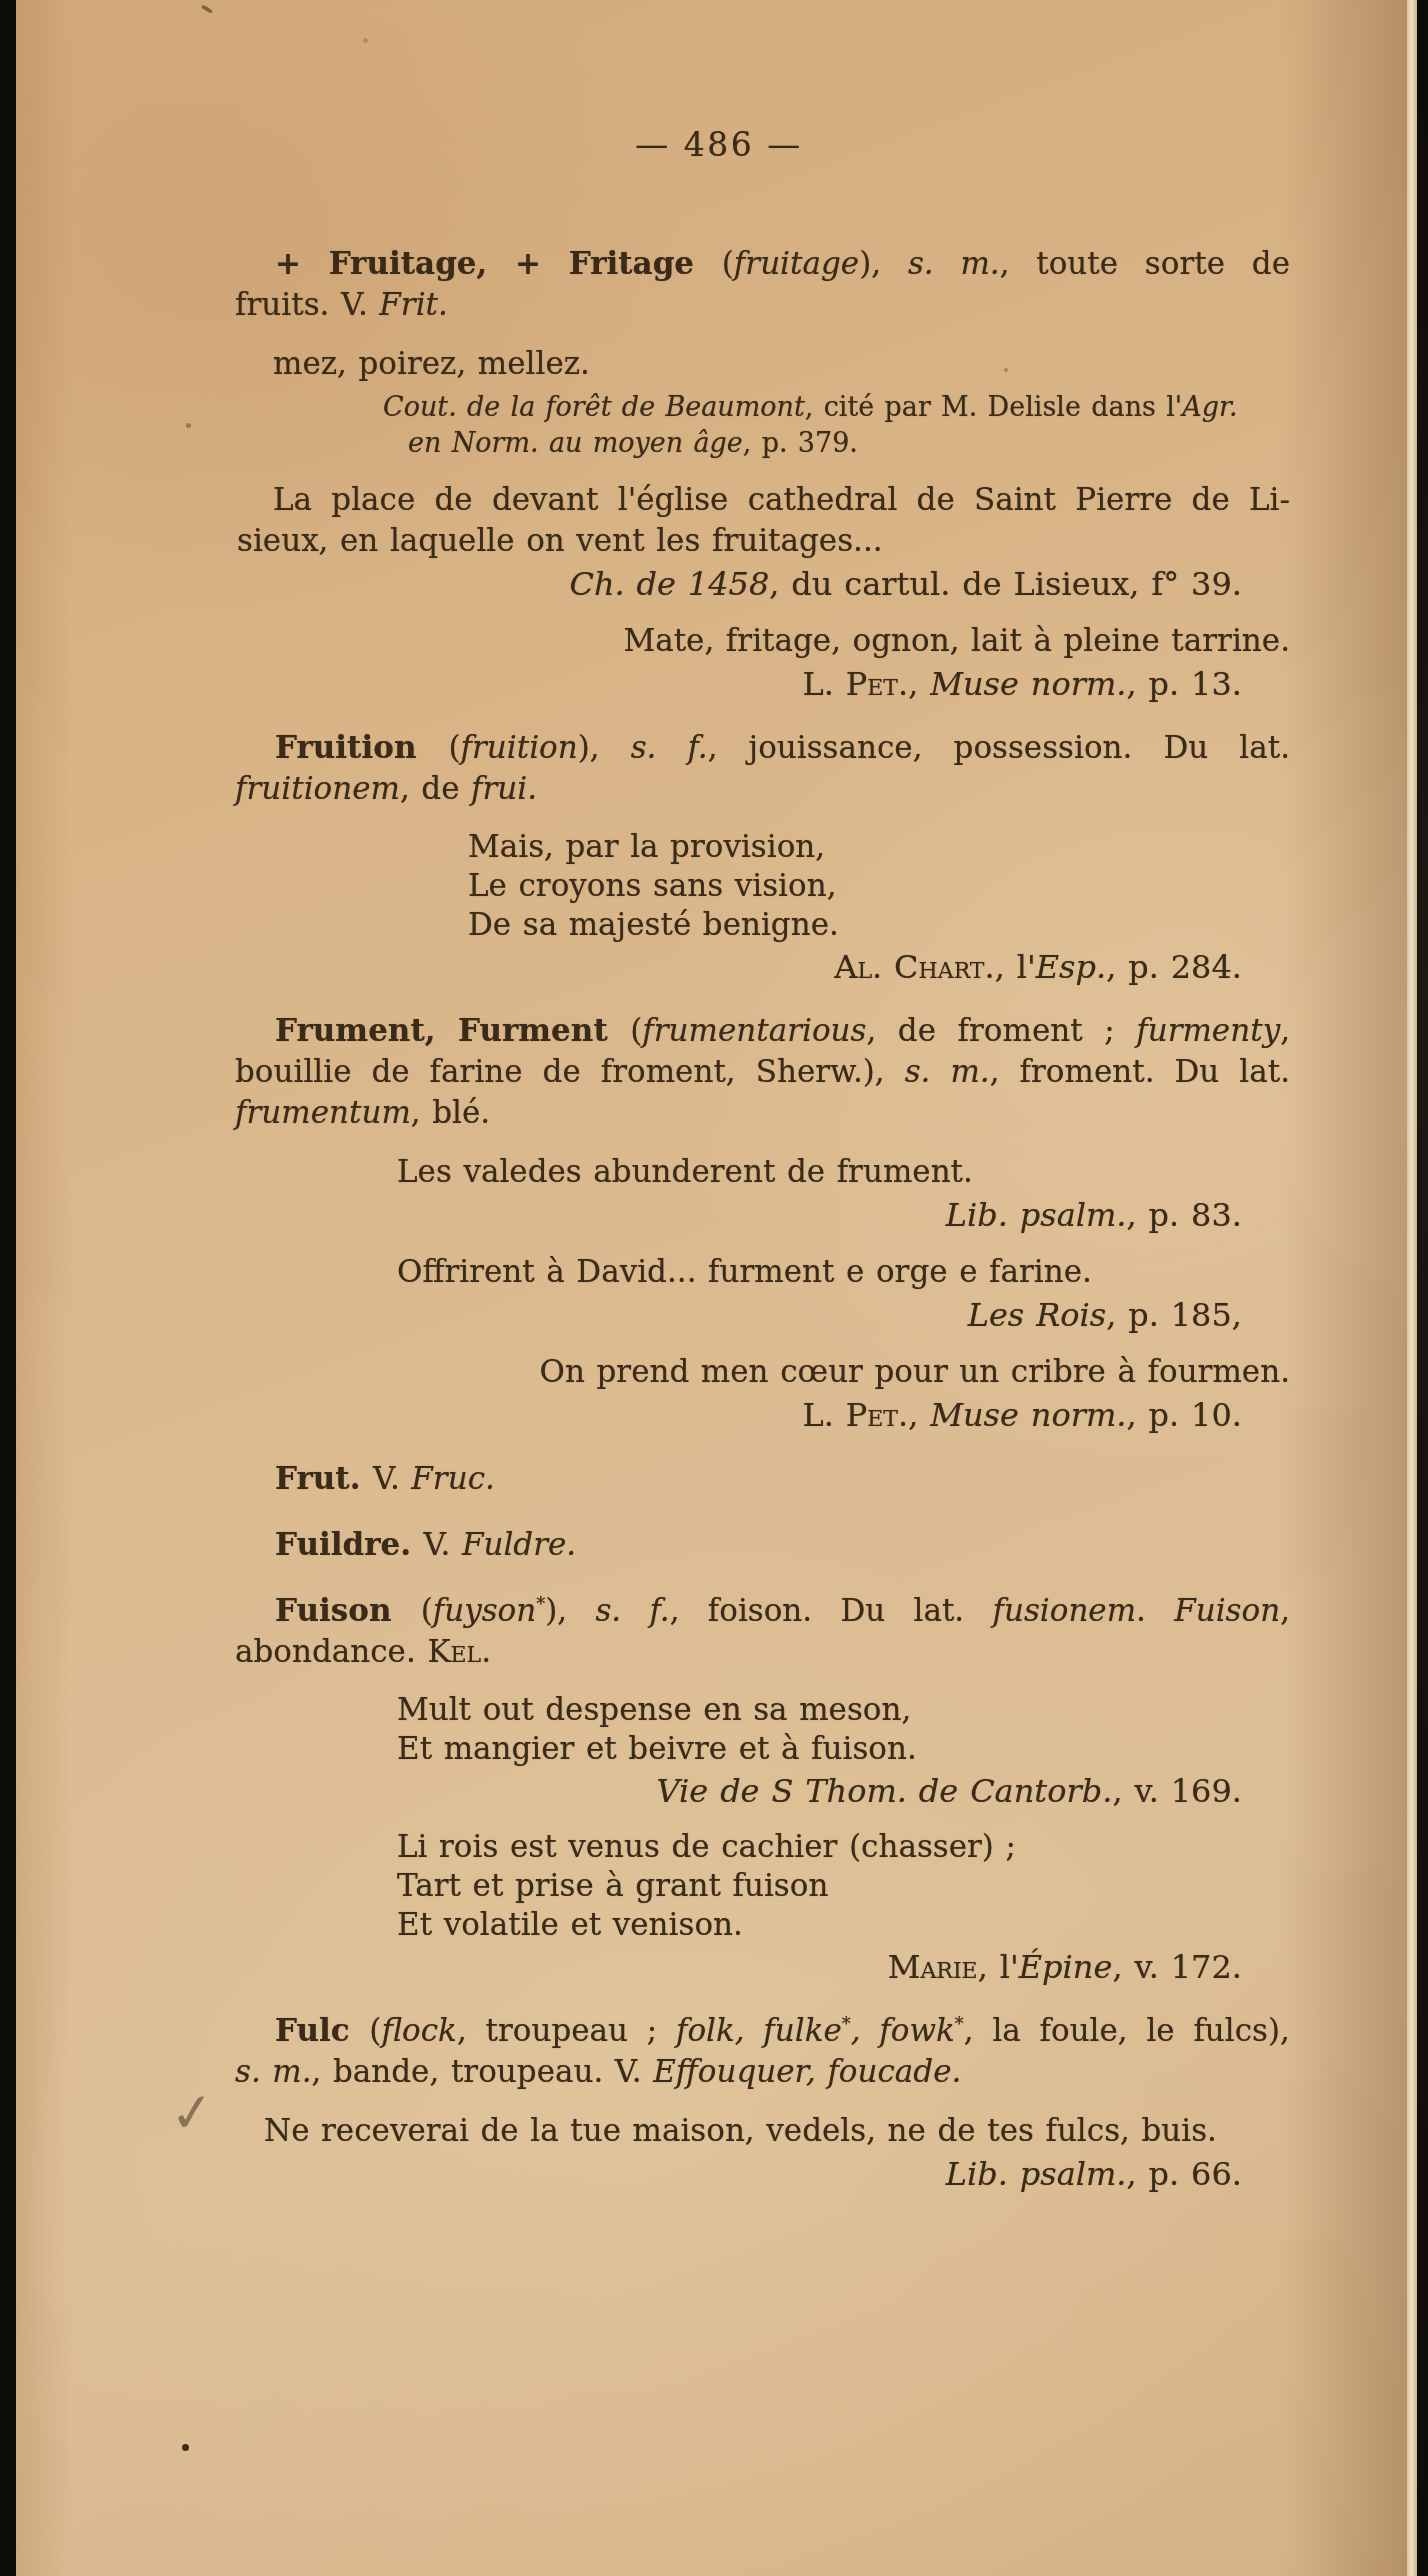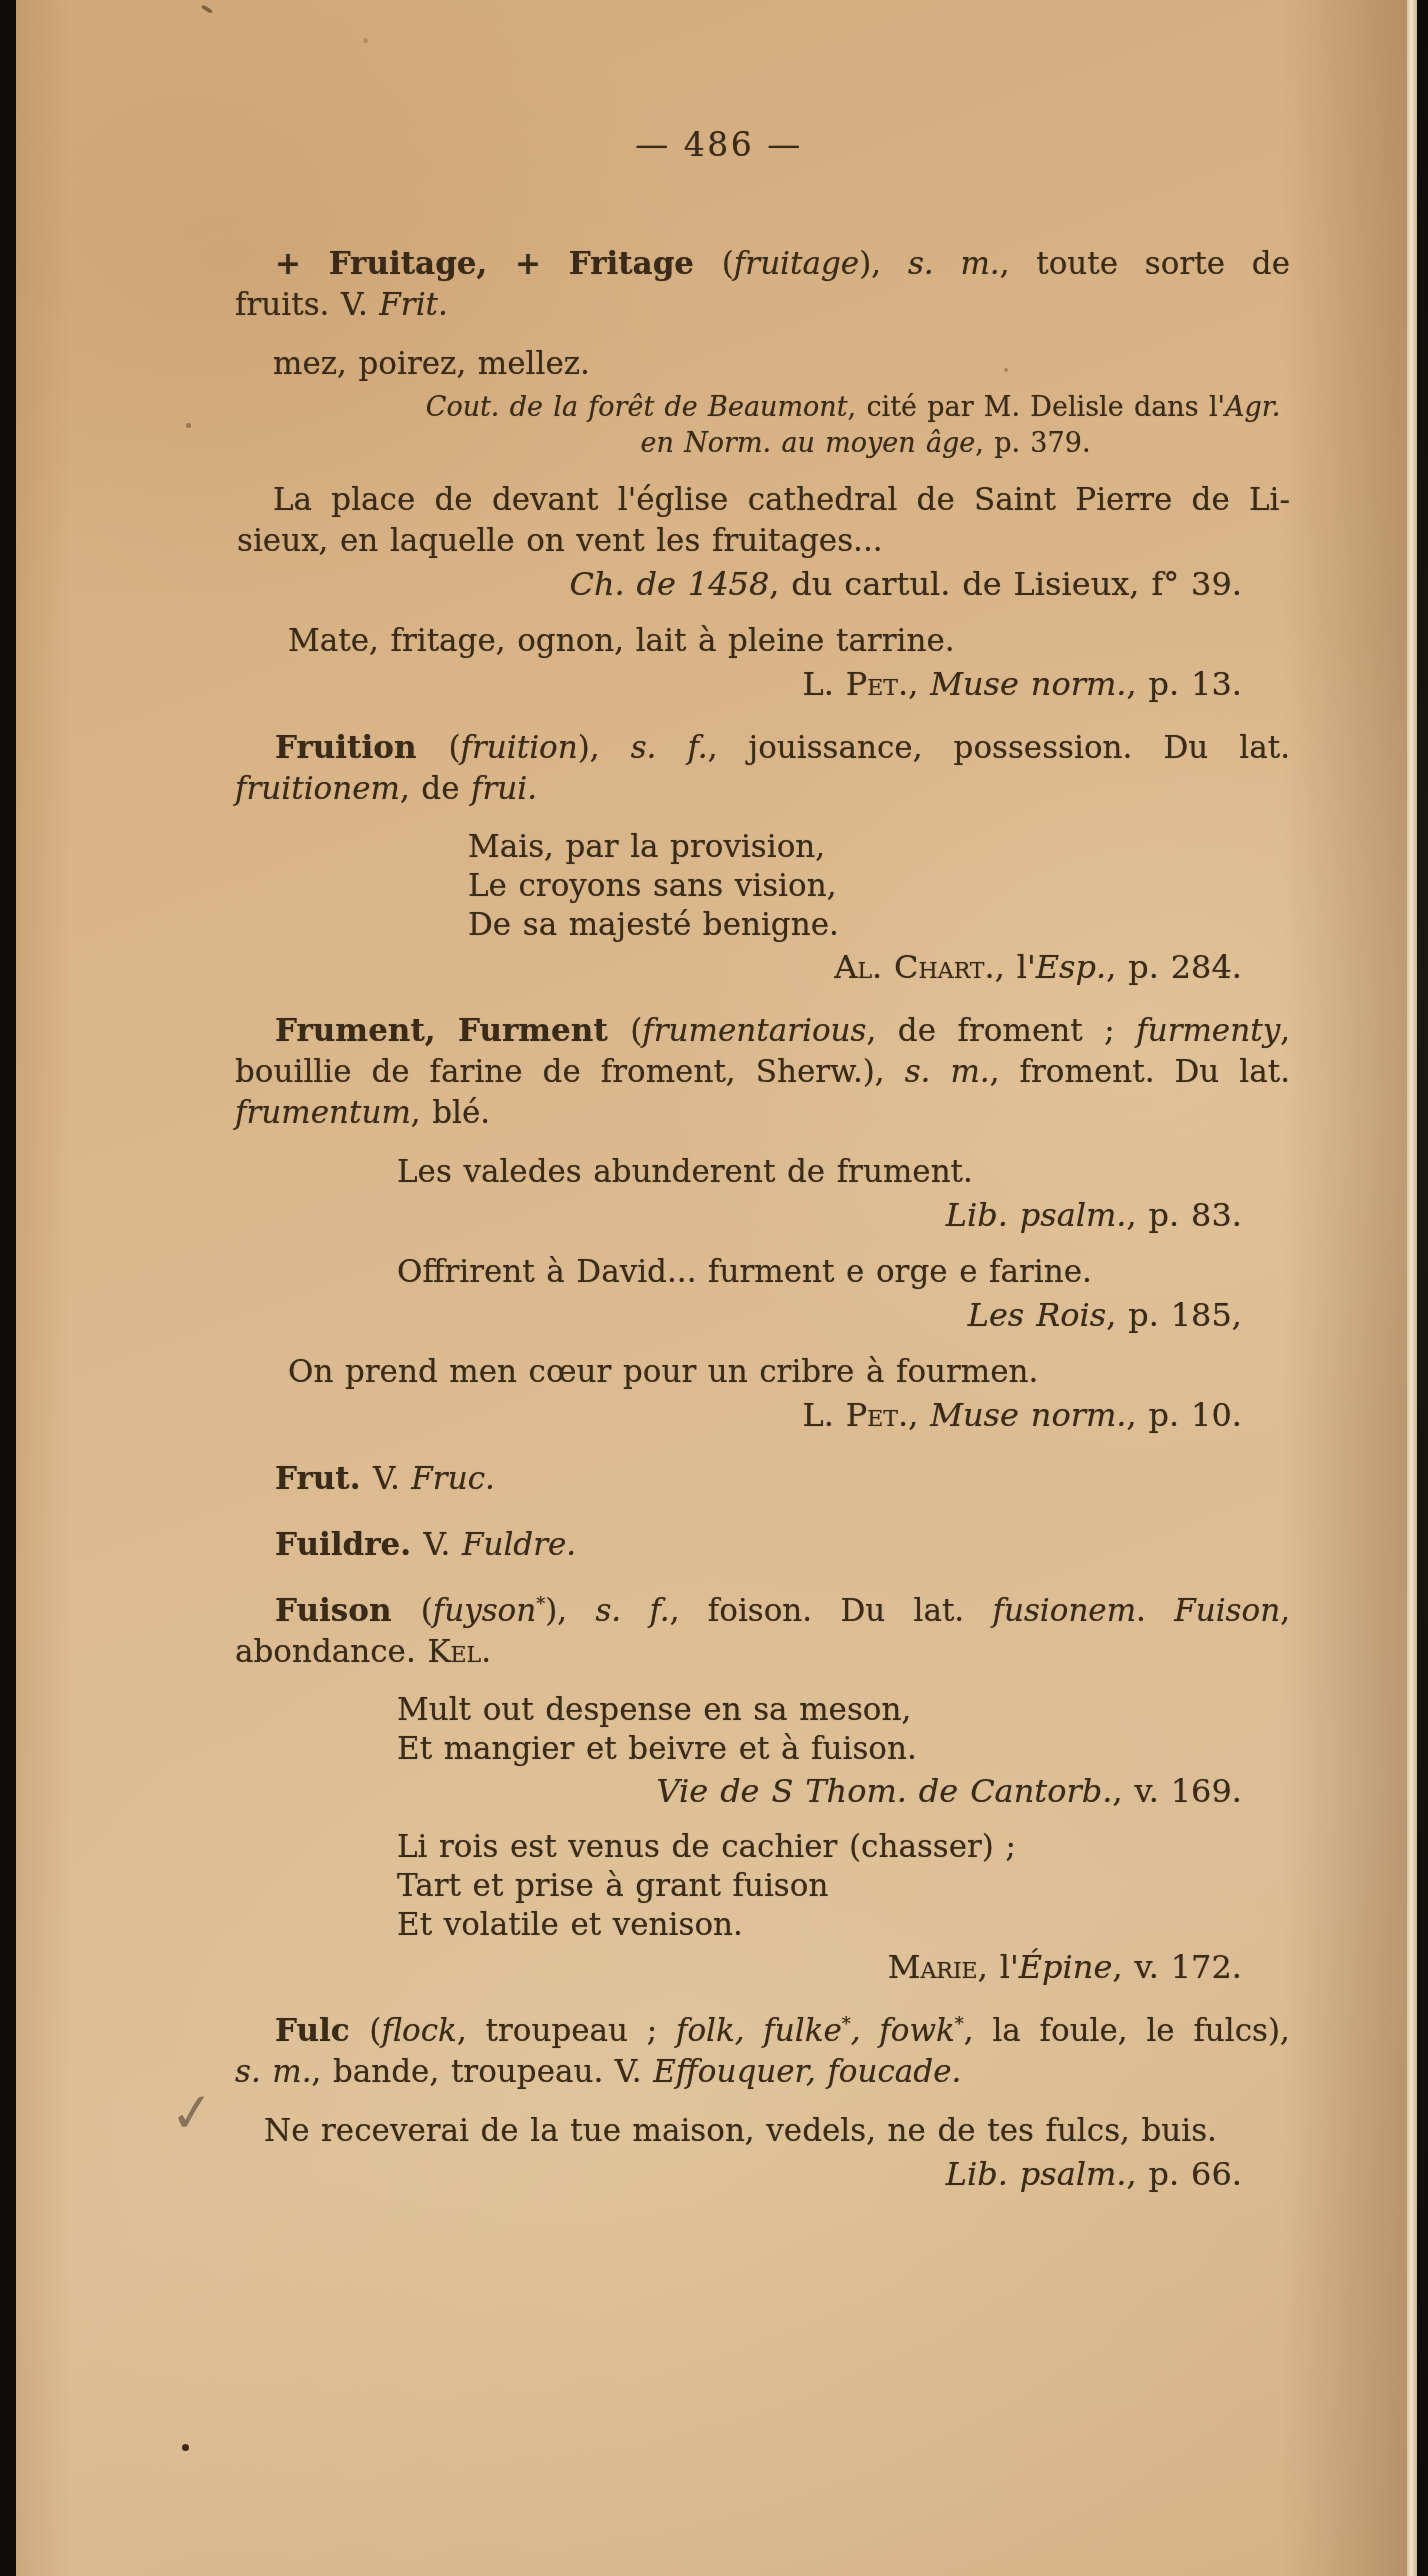--- a/index.html
+++ b/index.html
@@ -42,37 +42,37 @@
   .ln.j { text-align: justify; text-align-last: justify; }
   .block { margin-right: 132px; text-shadow: 0 0 1px rgba(58,42,23,.5); }
   .text > .block:first-child { margin-top: 78px; }
 
   .entry { margin-left: 219px; margin-top: 25px; font-size: 31px; line-height: 41px; }
   .entry .ln:first-child { text-indent: 40px; }
 
   .quote { margin-top: 18px; font-size: 31px; line-height: 41px; }
   .q-a { margin-left: 221px; }
   .q-a .ln:first-child { text-indent: 36px; }
-  .q-b { margin-left: 272px; }
+  .q-b { margin-left: 272px; text-align: right; }
   .q-c { margin-left: 381px; }
   .q-d { margin-left: 248px; }
 
   .verse { margin-top: 18px; font-size: 31px; line-height: 39px; }
   .v-a { margin-left: 452px; }
   .v-b { margin-left: 381px; }
 
   .citation {
     margin-top: 5px; margin-right: 180px;
     font-size: 32px; line-height: 36px;
     text-align: right;
   }
   .cit-block {
     margin-top: 5px; margin-left: 367px; margin-right: 99px;
     font-size: 27px; line-height: 36px;
-    text-align: center;
+    text-align: left;
   }
   .cit-block .ln + .ln { margin-left: 25px; }
 
   .s-b { font-weight: bold; }
   .s-i { font-style: italic; }
   .s-sc { font-variant: small-caps; }
   .s-sup { vertical-align: super; font-size: 58%; line-height: 0; }
 
   .pencil-check {
     position: absolute; left: 154px; top: 2082px;

